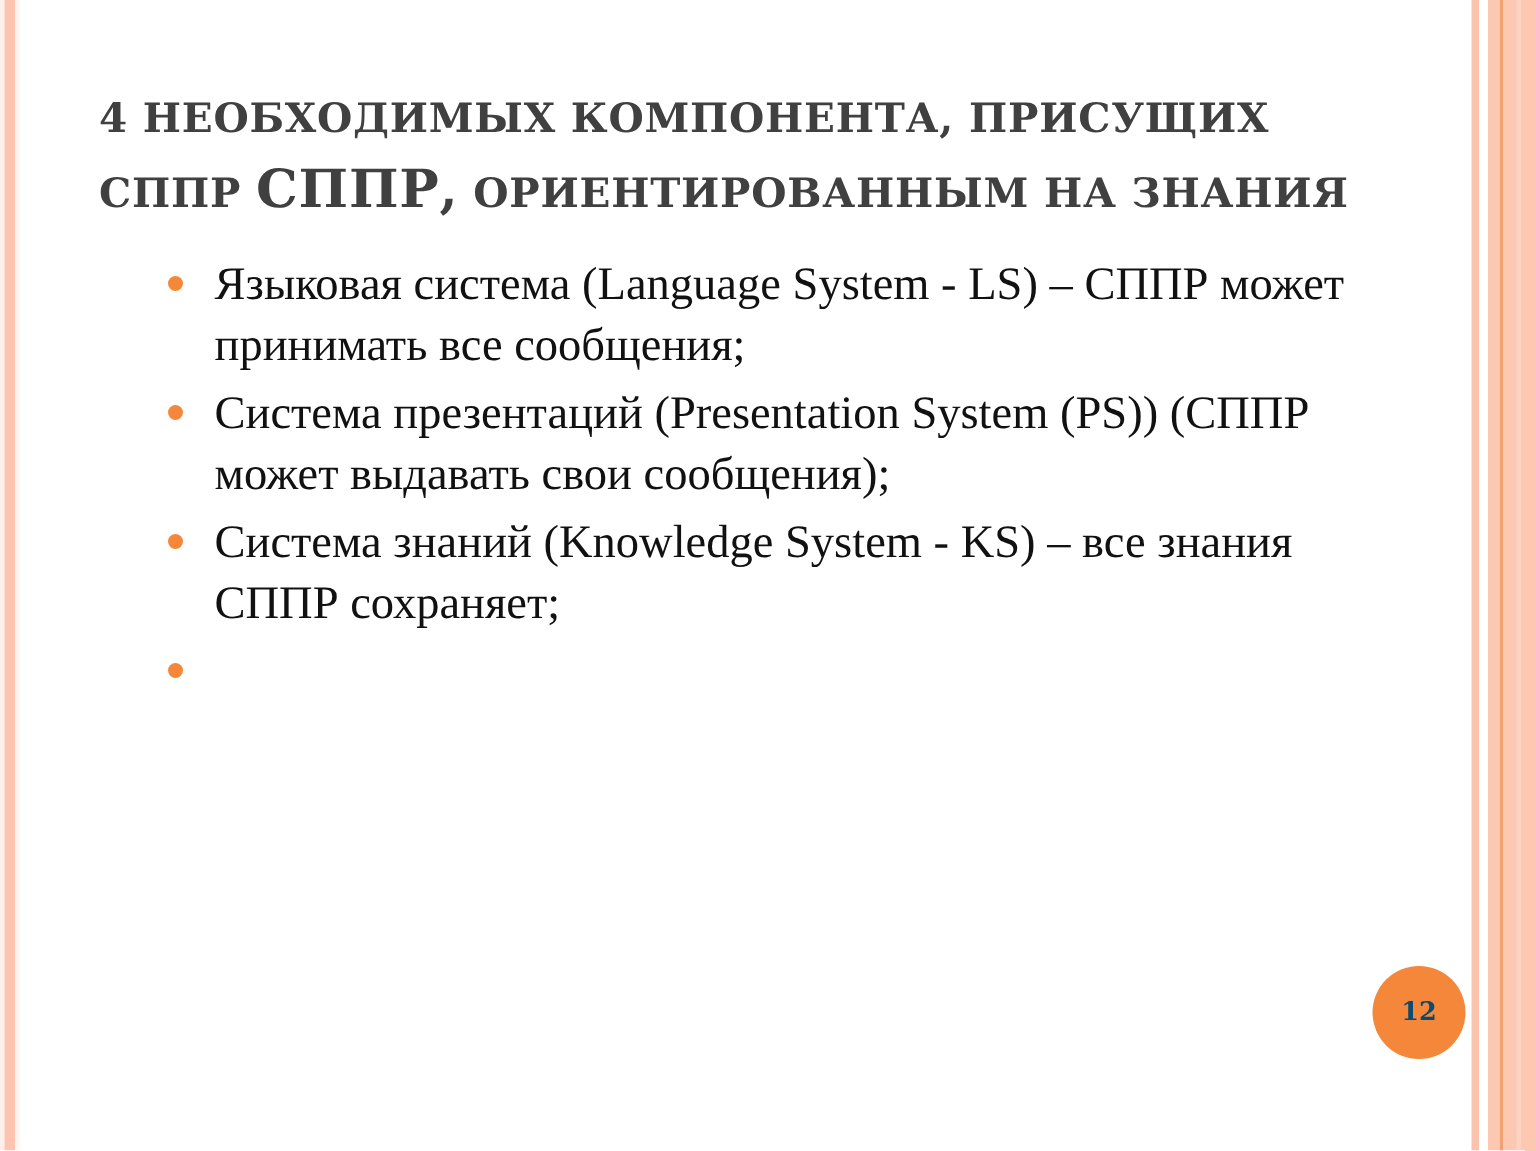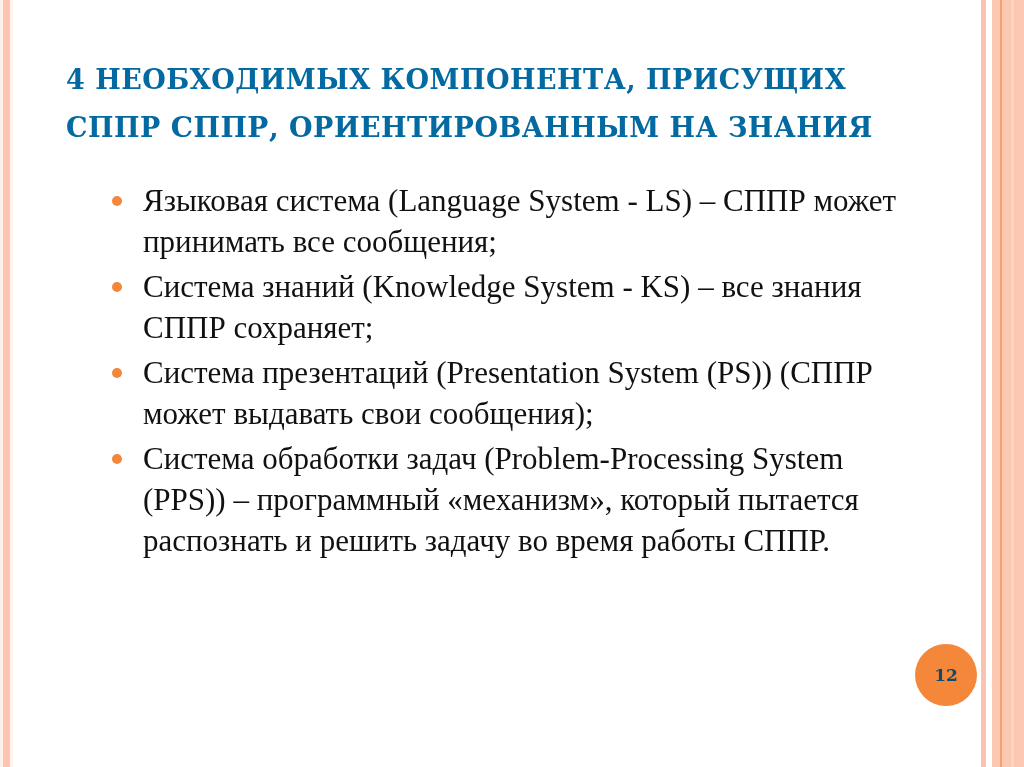--- a/index.html
+++ b/index.html
@@ -8,28 +8,28 @@
   .left-faint { left:0; width:3px; background:#fdf0ea; }
   .left-band { left:3px; width:7px; background:#fdc5b0; }
   .left-faint2 { left:10px; width:3px; background:#fff3ee; }
   .right-thin { left:981px; width:5px; background:#fbc3ad; }
   .right-band { left:992px; width:32px; background:#fdc8b2; }
   .right-line { left:1000px; width:2px; background:#f2a172; }
   .right-light { left:1011px; width:3px; background:#fdd4c2; }
   .title {
     position:absolute; left:66px; top:56px; width:900px;
     font-family:"DejaVu Serif", "Liberation Serif", serif;
-    font-weight:bold; color:#0369a1;
+    font-weight:bold; color:#404040;
     font-size:30px; line-height:47px; letter-spacing:0.5px;
   }
   .title .line { display:block; white-space:nowrap; }
   .title .small { font-size:27px; }
-  .title .big { font-size:28px; }
+  .title .big { font-size:35px; }
   .bullets {
-    position:absolute; left:108px; top:180px; width:820px;
+    position:absolute; left:108px; top:168px; width:820px;
     margin:0; padding:0; list-style:none;
     font-family:"Liberation Serif", "DejaVu Serif", serif;
     font-size:31px; color:#111111; line-height:41px;
   }
   .bullets li { position:relative; padding-left:35px; margin-bottom:4px; }
   .bullet-dot {
     position:absolute; left:4px; top:16px; width:10px; height:10px;
     border-radius:50%; background:#f4873a;
   }
   .page-num {
@@ -55,25 +55,24 @@
   <span class="line"><span class="small">СППР </span><span class="big">СППР,</span><span class="small"> ОРИЕНТИРОВАННЫМ НА ЗНАНИЯ</span></span>
 </div>
 
 <ul class="bullets">
   <li>
     <span class="bullet-dot"></span>
     <span>Языковая система (Language System - LS) – СППР может принимать все сообщения;</span>
   </li>
   <li>
     <span class="bullet-dot"></span>
+    <span>Система презентаций (Presentation System (PS)) (СППР может выдавать свои сообщения);</span>
+  </li>
+  <li>
+    <span class="bullet-dot"></span>
     <span>Система знаний (Knowledge System - KS) – все знания СППР сохраняет;</span>
   </li>
   <li>
     <span class="bullet-dot"></span>
-    <span>Система презентаций (Presentation System (PS)) (СППР может выдавать свои сообщения);</span>
-  </li>
-  <li>
-    <span class="bullet-dot"></span>
-    <span>Система обработки задач (Problem-Processing System (PPS)) – программный «механизм», который пытается распознать и решить задачу во время работы СППР.</span>
   </li>
 </ul>
 
 <div class="page-num">12</div>
 
 </body></html>

